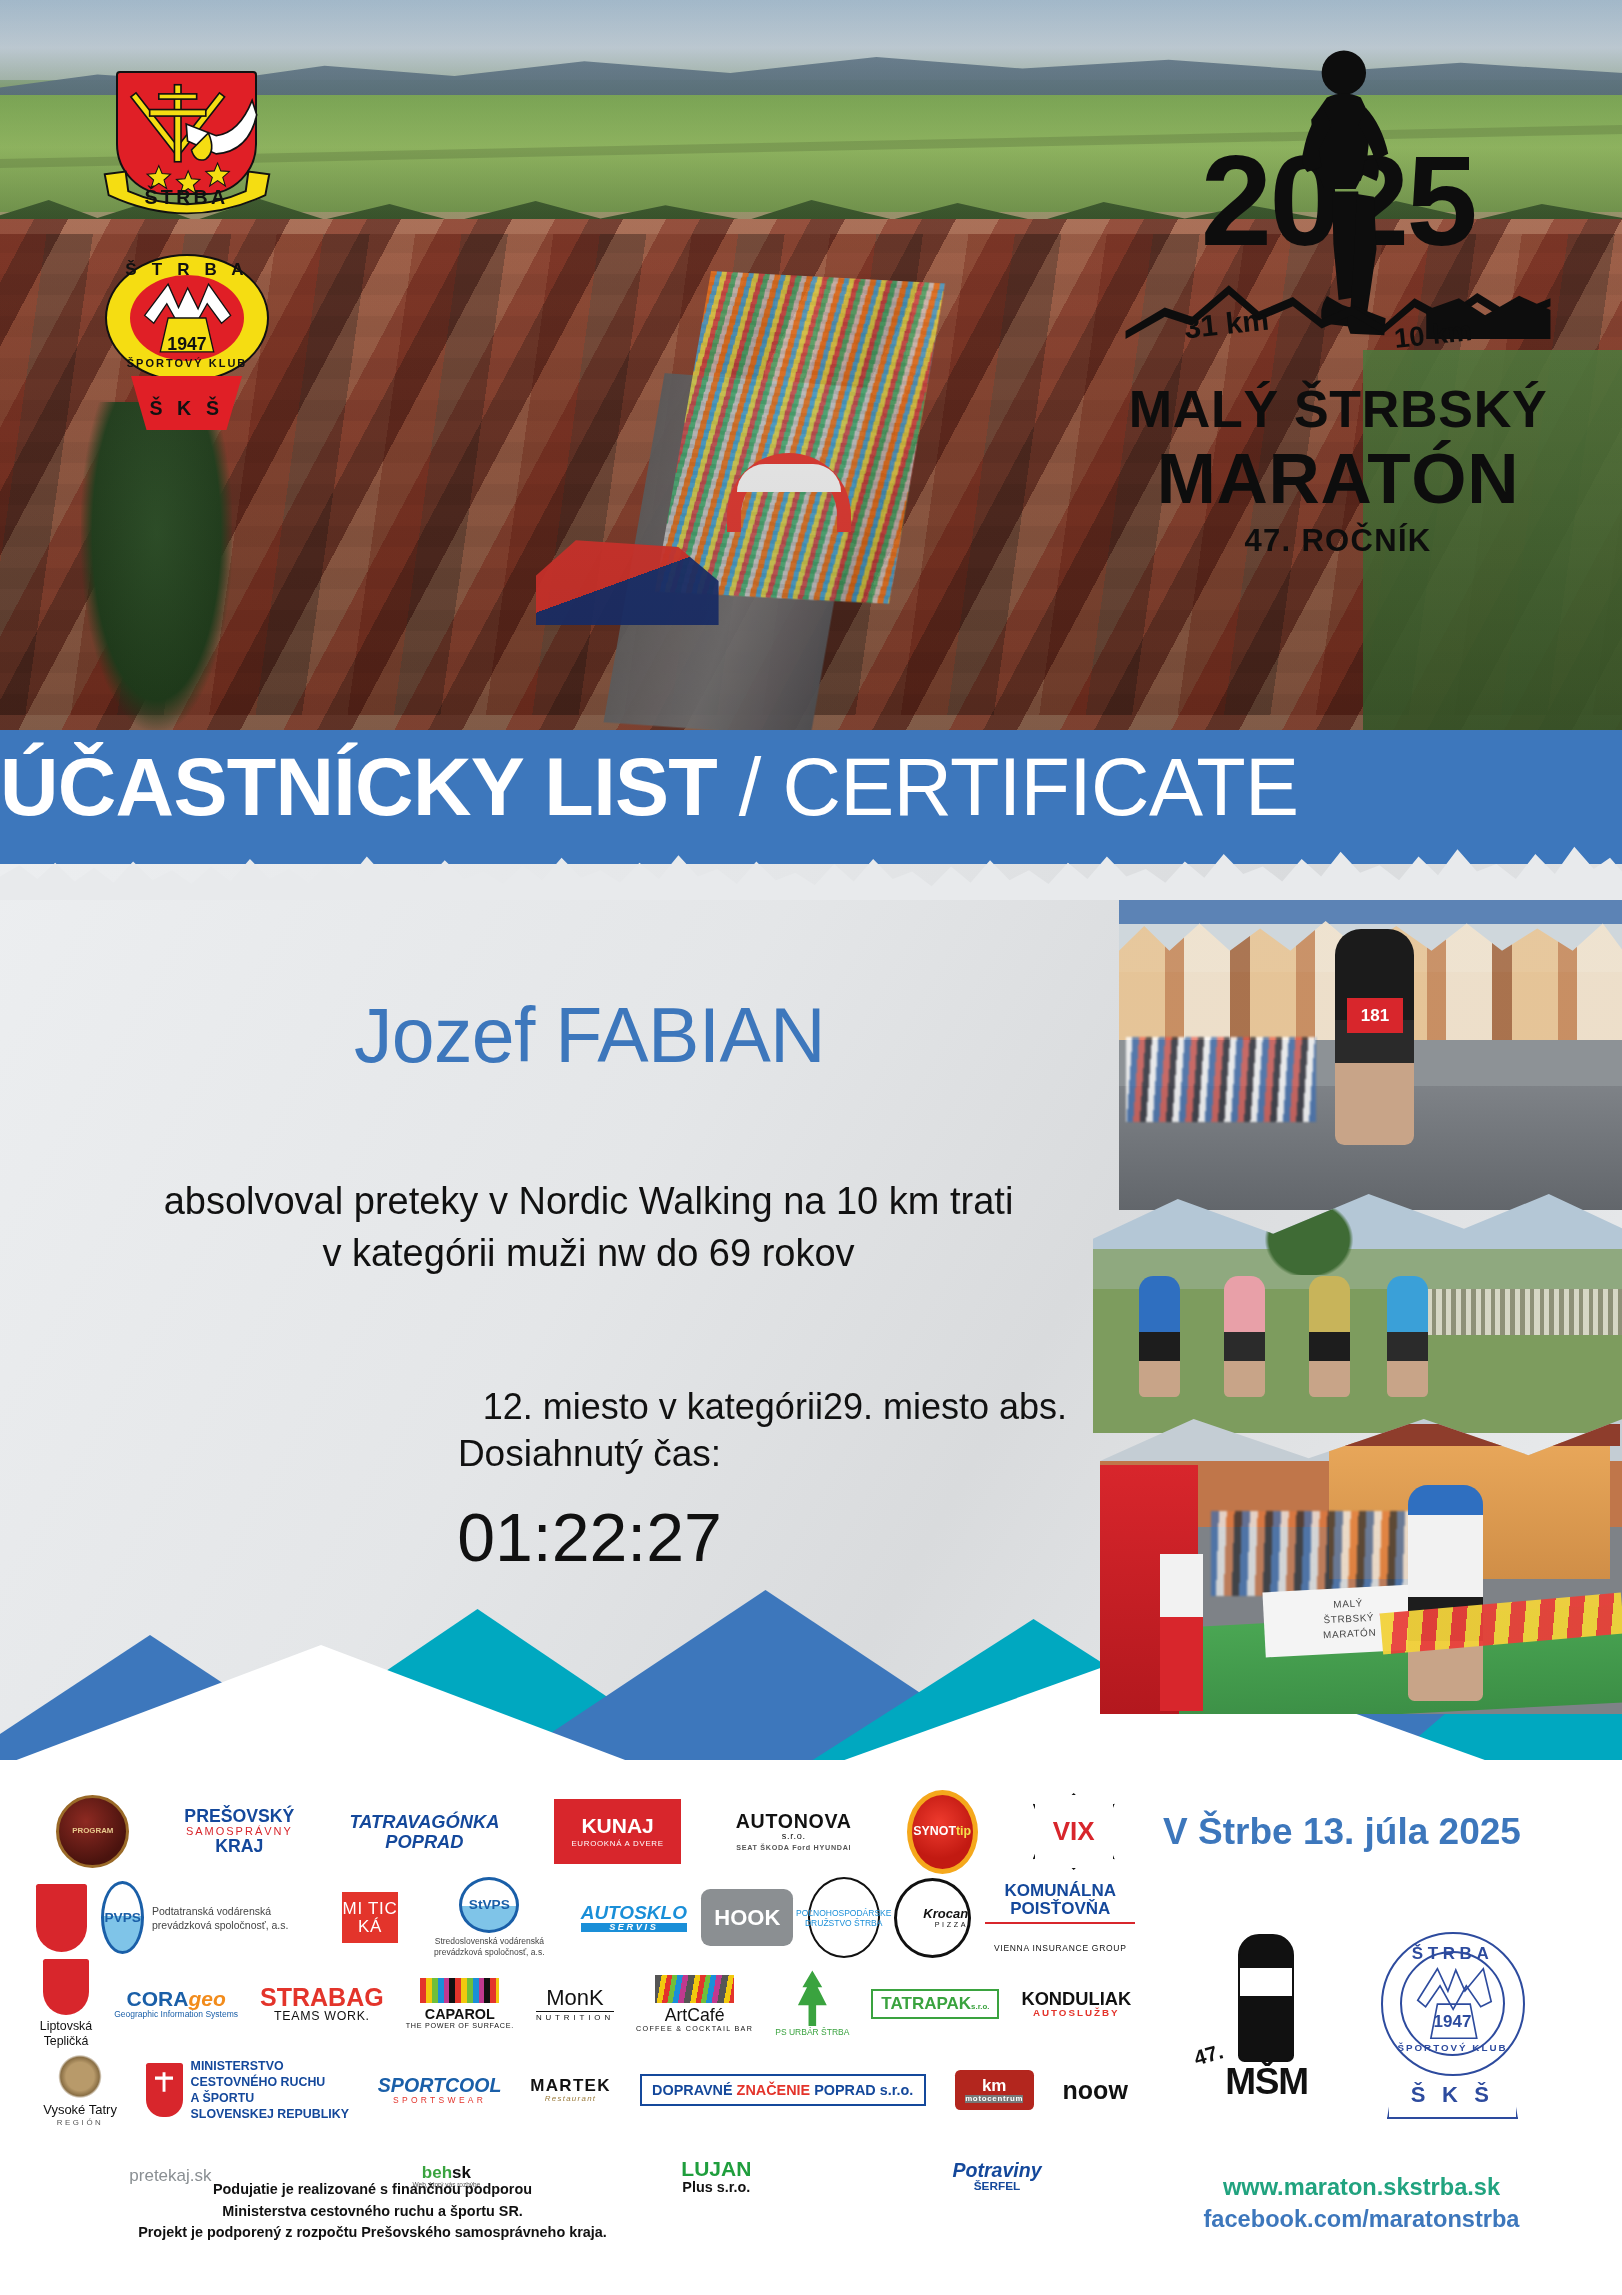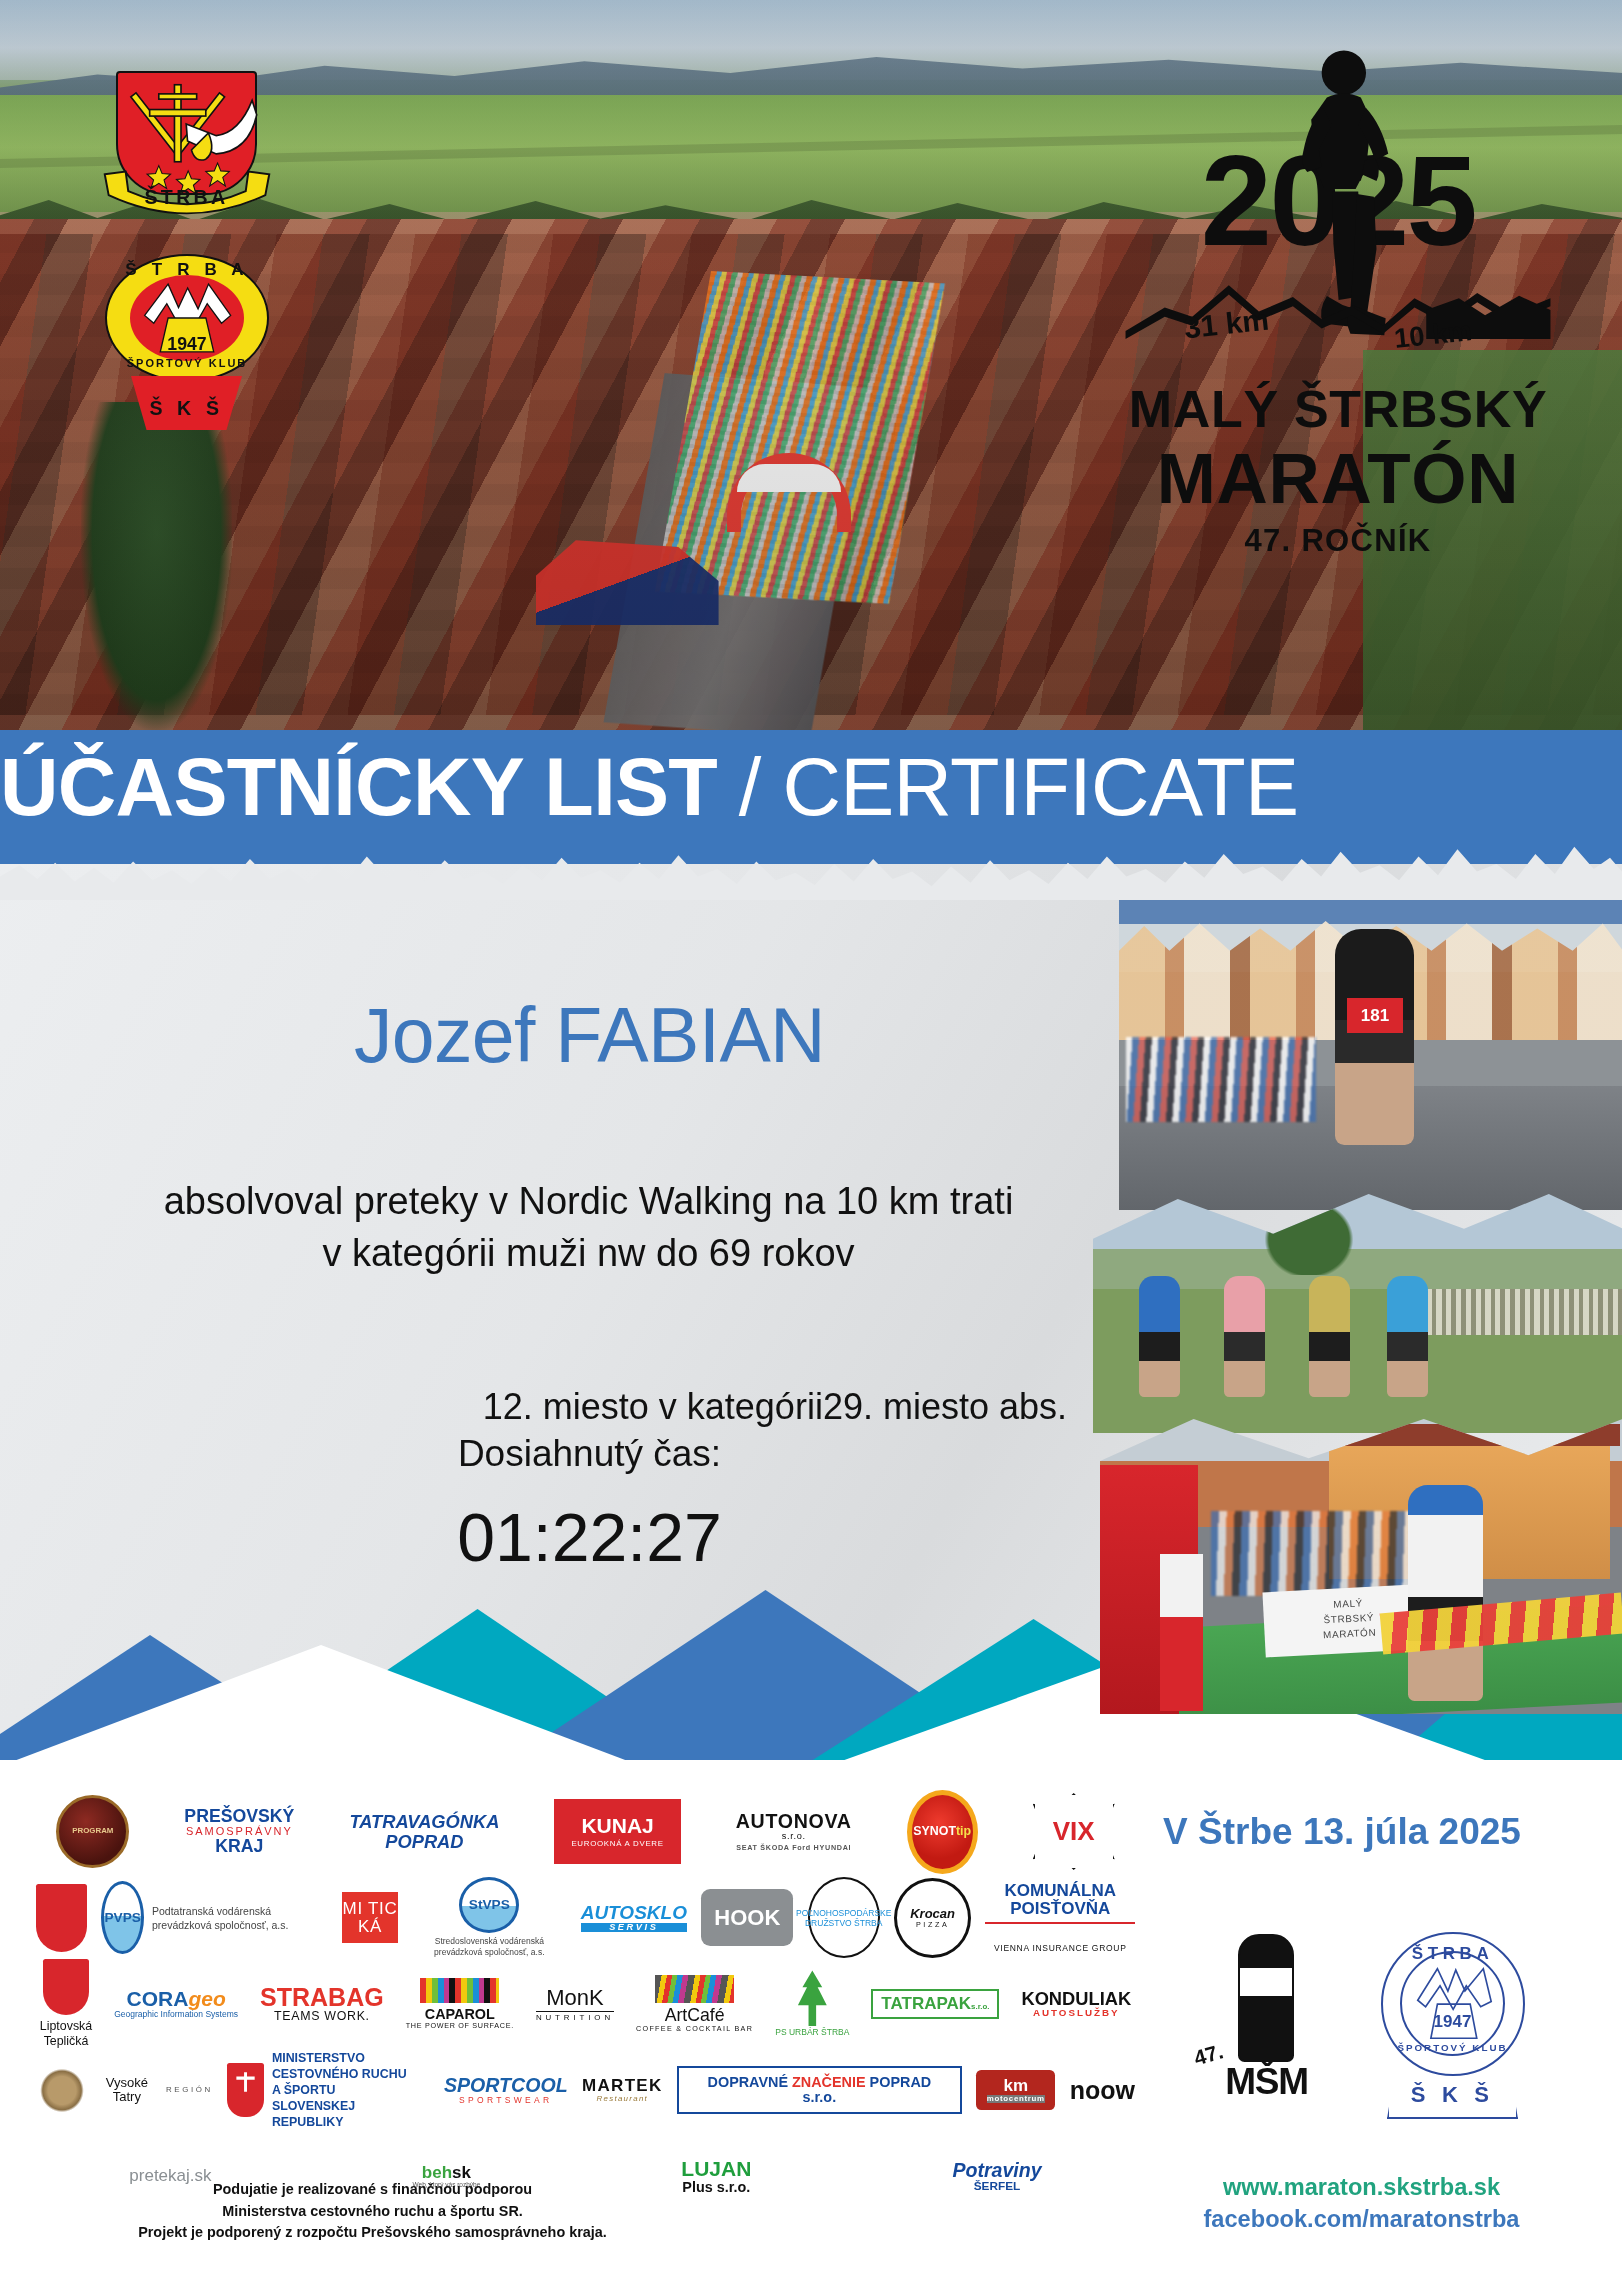--- a/index.html
+++ b/index.html
@@ -393,21 +393,21 @@
     display:flex;align-items:center;justify-content:center; }
   .lg-stvps .tx{ font-size:8.5px; color:#444; line-height:1.3; }
   .lg-autosklo{ color:#1a8fd8; font-size:19px; font-weight:bold; font-style:italic; }
   .lg-autosklo .s{ display:block; font-size:9.2px; color:#fff; background:#1a8fd8; letter-spacing:2.6px; }
   .lg-hook{ background:#8b8f92; color:#fff; padding:17px 13px; font-size:22px; font-weight:bold; border-radius:9.2px; }
   .lg-pd{ width:72px;height:81px;border-radius:50%;border:2.6px solid #111;
     background:#fff; color:#1a8fd8; font-size:8.5px; display:flex;align-items:center;justify-content:center;
     text-align:center; line-height:1.2; padding:3.9px; }
   .lg-krocan{ width:77px;height:80px;border-radius:50%;border:3.3px solid #111;
     background:#fff; color:#111; font-size:13px; font-style:italic; font-weight:bold;
-    display:flex;flex-direction:column;align-items:center;justify-content:center; }
+    display:flex;flex-direction:column;align-items:flex-end;justify-content:center; }
   .lg-krocan .s{ font-size:7.2px; letter-spacing:2.6px; font-style:normal; font-weight:normal; }
   .lg-komunal{ color:#14489b; font-size:17px; font-weight:bold; line-height:1.1; }
   .lg-komunal .s{ display:block; font-size:8.5px; color:#111; font-weight:normal; border-top:2px solid #d8262c; margin-top:3.3px; padding-top:20px; letter-spacing:0.7px; }
   .lg-lipt{ display:flex; flex-direction:column; align-items:center; gap:3.3px; }
   .lg-lipt .sh{ width:46px;height:56px;background:#d8262c;border-radius:2.6px 2.6px 23.6px 23.6px; }
   .lg-lipt .tx{ font-size:12.4px; color:#111; line-height:1.2; }
   .lg-cora{ color:#1a5fa8; font-size:21px; font-weight:bold; }
   .lg-cora i{ color:#f28c1c; font-style:italic; }
   .lg-cora .s{ display:block; font-size:8.5px; color:#1a5fa8; font-weight:normal; }
   .lg-strabag{ color:#e3342b; font-size:25px; font-weight:bold; }
@@ -422,21 +422,21 @@
   .lg-artcafe .bar{ display:block; height:27.5px; width:79px; margin:0 auto 3.3px;
     background:repeating-linear-gradient(100deg,#555 0 6.5px,#f2c90e 6.5px 11.8px,#e3342b 11.8px 17px,#6fbf3a 17px 22px,#1a8fd8 22px 27.5px,#c0398f 27.5px 33px); }
   .lg-artcafe .s{ display:block; font-size:7.2px; letter-spacing:1.3px; }
   .lg-urbar{ color:#3aa33f; font-size:8.5px; }
   .lg-urbar .tree{ display:block; width:38px;height:56px;margin:0 auto 2px;
     background:#3aa33f; clip-path:polygon(50% 0,76% 30%,64% 30%,88% 62%,60% 62%,60% 100%,40% 100%,40% 62%,12% 62%,36% 30%,24% 30%); }
   .lg-tatrapak{ color:#3aa33f; font-size:17px; font-weight:bold; border:2px solid #3aa33f; padding:3.9px 7.9px; }
   .lg-tatrapak .s{ font-size:7.9px; }
   .lg-kondul{ color:#111; font-size:18.3px; font-weight:bold; }
   .lg-kondul .s{ display:block; font-size:9.8px; color:#e3342b; letter-spacing:2px; }
-  .lg-vt{ display:flex; flex-direction:row; align-items:center; gap:2.6px; }
+  .lg-vt{ display:flex; flex-direction:column; align-items:center; gap:2.6px; }
   .lg-vt .em{ width:52px;height:47px;background:radial-gradient(circle at 50% 50%,#b89a6a 0 40%,#8a6f45 55%,transparent 62%); }
   .lg-vt .tx{ font-size:13px; color:#111; }
   .lg-vt .s{ font-size:7.9px; color:#555; letter-spacing:2.6px; }
   .lg-min{ display:flex; align-items:center; gap:7.9px; }
   .lg-min .fl{ width:37px;height:54px;background:#d8262c;border-radius:2.6px 2.6px 17px 17px;
     position:relative; }
   .lg-min .fl:after{ content:"";position:absolute;left:9.2px;top:9.2px;width:18.3px;height:19.6px;background:#fff;
     clip-path:polygon(42% 0,58% 0,58% 22%,100% 22%,100% 38%,58% 38%,58% 100%,42% 100%,42% 38%,0 38%,0 22%,42% 22%); }
   .lg-min .tx{ color:#14489b; font-size:12.4px; font-weight:bold; text-align:left; line-height:1.3; }
   .lg-sportcool{ color:#1a5fa8; font-size:19.6px; font-weight:bold; font-style:italic; }

